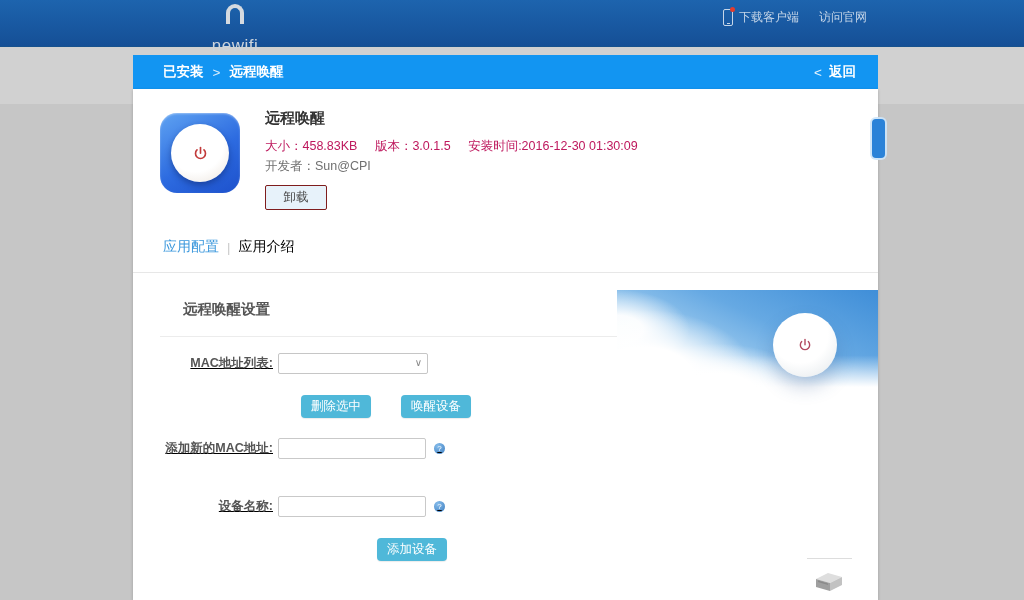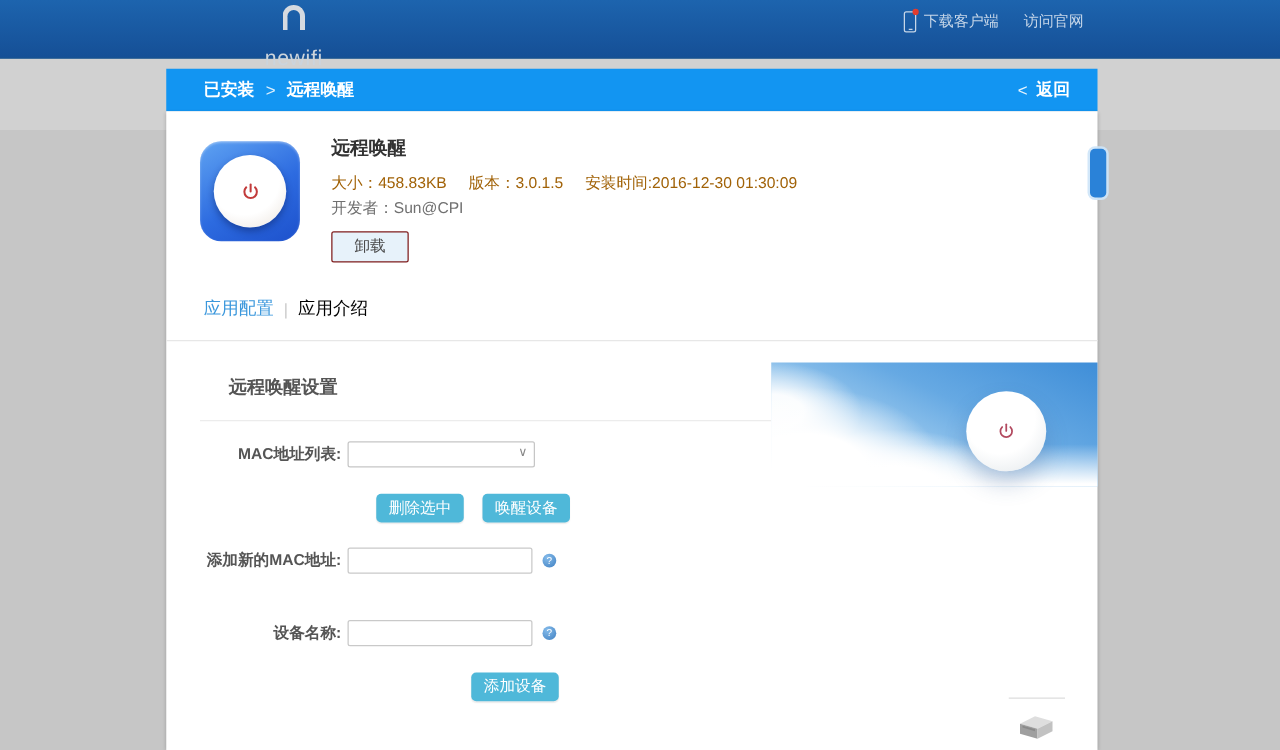--- a/index.html
+++ b/index.html
@@ -70,42 +70,42 @@
     box-shadow:inset 0 1px 2px rgba(255,255,255,.4);
     display:flex; align-items:center; justify-content:center;
   }
   .app-icon-disc {
     width:58px; height:58px; border-radius:50%;
     background:radial-gradient(circle at 42% 34%, #ffffff 55%, #f1ece7 85%, #e7e0da 100%);
     box-shadow:0 3px 6px rgba(10,30,90,.45);
     display:flex; align-items:center; justify-content:center;
   }
   .app-title { position:absolute; left:132px; top:20px; font-size:15px; color:#333; }
-  .app-meta { position:absolute; left:132px; top:49px; font-size:12.5px; color:#a16207; }
+  .app-meta { position:absolute; left:132px; top:49px; font-size:12.5px; color:#be185d; }
   .app-meta span { margin-right:14px; }
   .app-dev { position:absolute; left:132px; top:69px; font-size:12.5px; color:#707070; }
   .uninstall-btn {
     position:absolute; left:132px; top:96px; width:62px; height:25px;
     background:#e7f2fa; border:1px solid #7f1d1d; border-radius:2px;
     font-size:12.5px; color:#4a4a4a; cursor:pointer;
     font-family:inherit;
   }
 
   
   .tabs { position:absolute; left:30px; top:149px; display:flex; align-items:center; gap:8px; font-size:14px; }
   .tab-active { color:#3a97dc; cursor:pointer; }
   .tab-sep { color:#c9c9c9; font-size:13px; }
   .tab-normal { color:#000000; cursor:pointer; }
   .tabs-divider { position:absolute; left:0; top:183px; width:745px; height:1px; background:#e7e7e7; }
 
   
   .section-title { position:absolute; left:50px; top:211px; font-size:14.5px; color:#555; }
   .section-underline { position:absolute; left:27px; top:247px; width:457px; height:1px; background:#ececec; }
 
-  .frow { position:absolute; left:30px; display:flex; align-items:center; }
+  .frow { position:absolute; left:30px; display:flex; align-items:center;text-decoration:underline; }
   .flabel { width:115px; text-align:right; padding-right:5px; font-size:12.5px; color:#555; font-weight:bold; }
   .mac-select {
     width:150px; height:21px; border:1px solid #c6c6c6; border-radius:2px;
     background:#fff; color:#555; font-size:12px;
     -webkit-appearance:none; appearance:none;
     padding:0 18px 0 5px; font-family:inherit;
   }
   .select-wrap { position:relative; }
   .select-chevron {
     position:absolute; right:6px; top:4px; font-size:10px; color:#888; pointer-events:none;
@@ -118,21 +118,21 @@
     width:11px; height:11px; border-radius:50%; margin-left:8px;
     background:radial-gradient(circle at 35% 28%, #85bceb, #3f7fc1);
     color:#fff; font-size:8px; line-height:11px; text-align:center;
     cursor:pointer; flex:0 0 auto;
   }
   .sky-btn {
     height:23px; padding:0 10px; background:#4fb8d9; border:none; border-radius:4px;
     color:#fff; font-size:12.5px; cursor:pointer; font-family:inherit;
     box-shadow:0 1px 1px rgba(0,0,0,.08);
   }
-  .row-buttons { top:306px; left:168px; display:flex; gap:15px; position:absolute; }
+  .row-buttons { top:306px; left:168px; display:flex; gap:30px; position:absolute; }
   .row-mac { top:264px; }
   .row-addmac { top:349px; }
   .row-name { top:363px;margin-top:44px; }
   .add-btn { position:absolute; left:244px; top:449px; }
 
   
   .promo {
     position:absolute; left:484px; top:201px; width:261px; height:99px;
     background:
       radial-gradient(60% 95% at 10% 88%, #ffffff 32%, rgba(255,255,255,0) 72%),

